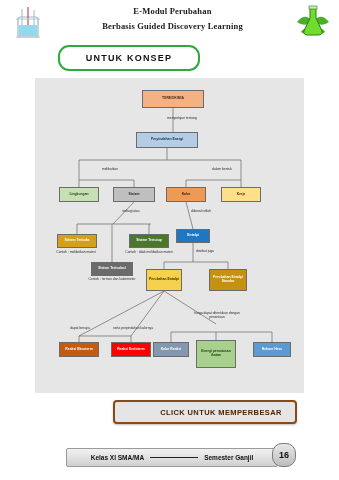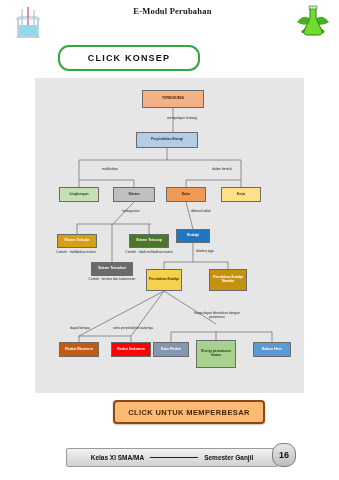--- a/index.html
+++ b/index.html
@@ -52,23 +52,24 @@
     padding:1px;overflow:hidden;
   }
   .lbl{
     position:absolute;font-size:3.3px;color:#2b2b2b;
     text-align:center;line-height:1.15;white-space:pre-line;
   }
 
   
   .click-btn{
     position:absolute;left:113px;top:400px;width:148px;height:20px;
-    background:#fdba74;border:2px solid #8a4a16;border-radius:4px;
+    background:#e5e5e5;border:2px solid #8a4a16;border-radius:4px;
     display:flex;align-items:center;justify-content:center;
     box-shadow:0 1px 2px rgba(0,0,0,.25);
+    padding-left:32px;
   }
   .click-btn span{font-size:7.5px;font-weight:bold;color:#4a2408;letter-spacing:.4px;}
 
   
   .footer{position:absolute;left:66px;top:448px;width:224px;height:18px;}
   .footer-bar{
     position:absolute;left:0;top:0;width:210px;height:17px;
     background:linear-gradient(#f2f2f2,#d0d0d0);
     border:1px solid #9a9a9a;border-radius:2px;
     display:flex;align-items:center;justify-content:center;gap:6px;
@@ -97,36 +98,37 @@
         <line x1="14" y1="4" x2="14" y2="20" stroke="#9bb8c9" stroke-width="1"></line>
         <line x1="20" y1="2" x2="20" y2="20" stroke="#c94a4a" stroke-width="1.2"></line>
         <line x1="26" y1="5" x2="26" y2="20" stroke="#9bb8c9" stroke-width="1"></line>
         <line x1="8" y1="14" x2="32" y2="14" stroke="#b0c7d4" stroke-width="1"></line>
         <line x1="8" y1="32" x2="32" y2="32" stroke="#b0c7d4" stroke-width="1"></line>
       </svg>
     </div>
 
     <div class="title-block">
       <div class="title-line">E-Modul Perubahan</div>
+      <div class="title-line">Berbasis Guided Discovery Learning</div>
     </div>
 
     <div class="flask-icon">
       <svg viewBox="0 0 40 38" width="40" height="38">
         <path d="M4 20 Q12 10 19 19 Q12 26 4 20Z" fill="#4caf28"></path>
         <path d="M36 20 Q28 10 21 19 Q28 26 36 20Z" fill="#4caf28"></path>
         <path d="M8 30 Q14 22 20 28 Q14 34 8 30Z" fill="#3e9c22"></path>
         <path d="M32 30 Q26 22 20 28 Q26 34 32 30Z" fill="#3e9c22"></path>
         <path d="M17 6 L17 16 L11 29 Q10 33 15 33 L25 33 Q30 33 29 29 L23 16 L23 6 Z" fill="#6fdc2e" stroke="#2e7d12" stroke-width="1"></path>
         <rect x="16" y="4" width="8" height="3" fill="#cfe9c0" stroke="#2e7d12" stroke-width=".6"></rect>
       </svg>
     </div>
   </div>
 
   <div class="peta-pill">
-    <span>CLICK KONSEP</span>
+    <span>UNTUK KONSEP</span>
   </div>
 
   <div class="map-wrap">
     <div class="map-inner">
       <svg class="edges" viewBox="0 0 257 303">
         <g stroke="#666" stroke-width=".7" fill="none">
 
           <line x1="132" y1="24" x2="132" y2="48"></line>
 
           <line x1="126" y1="64" x2="126" y2="76"></line>

